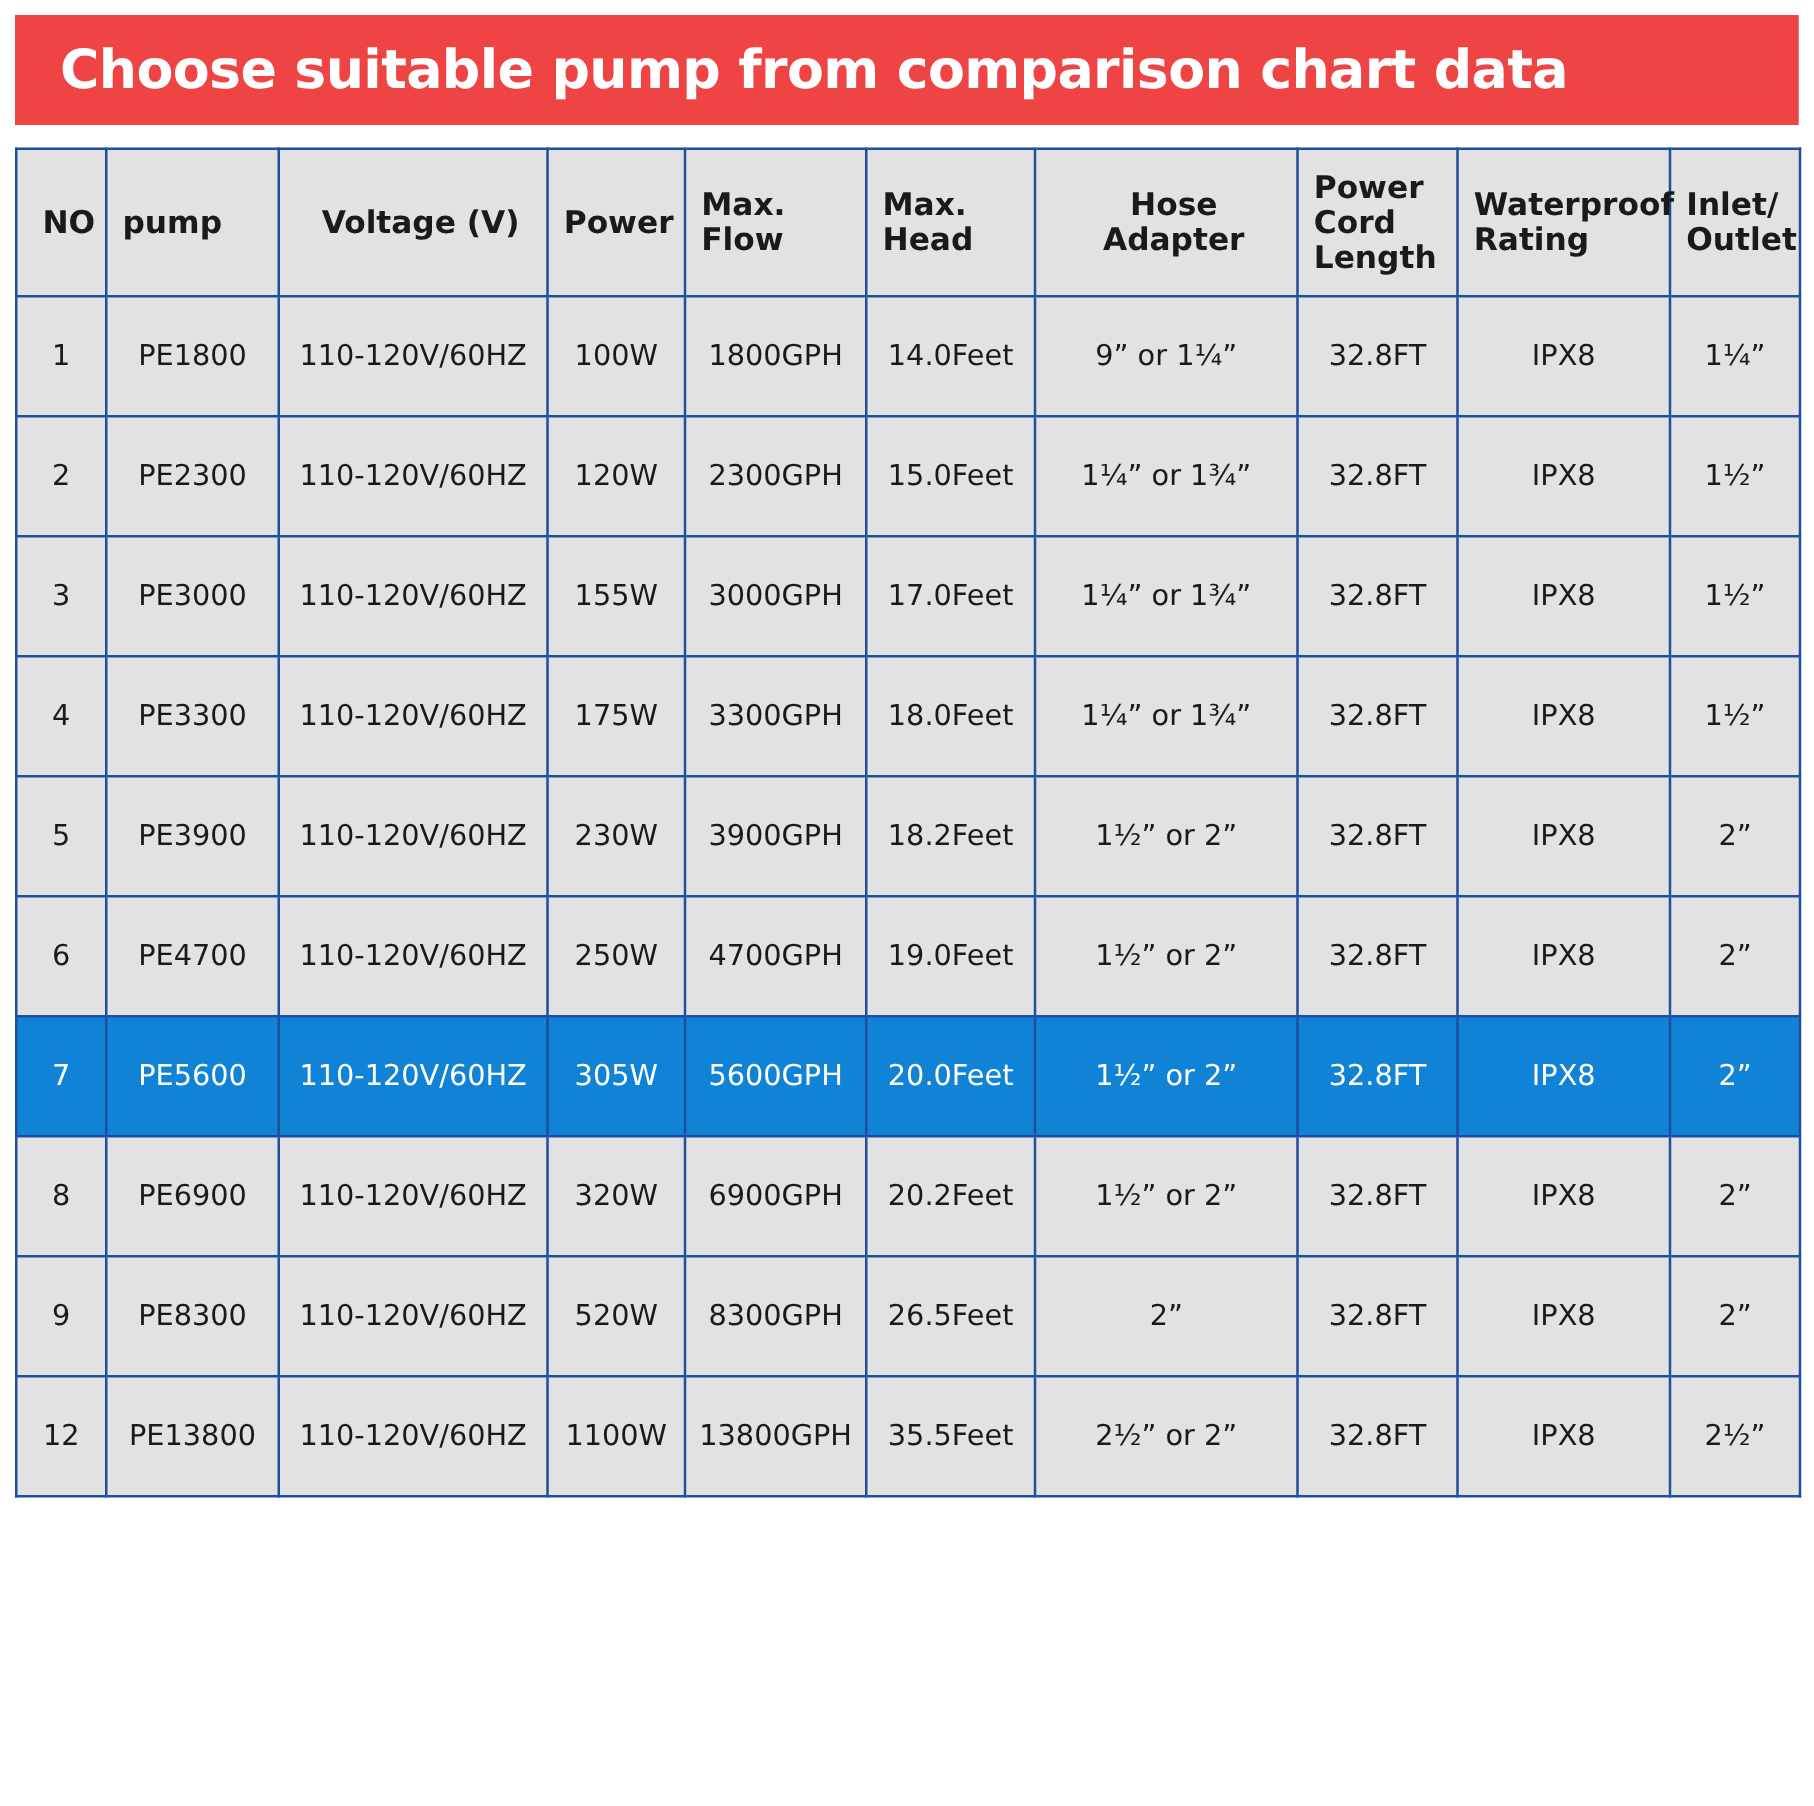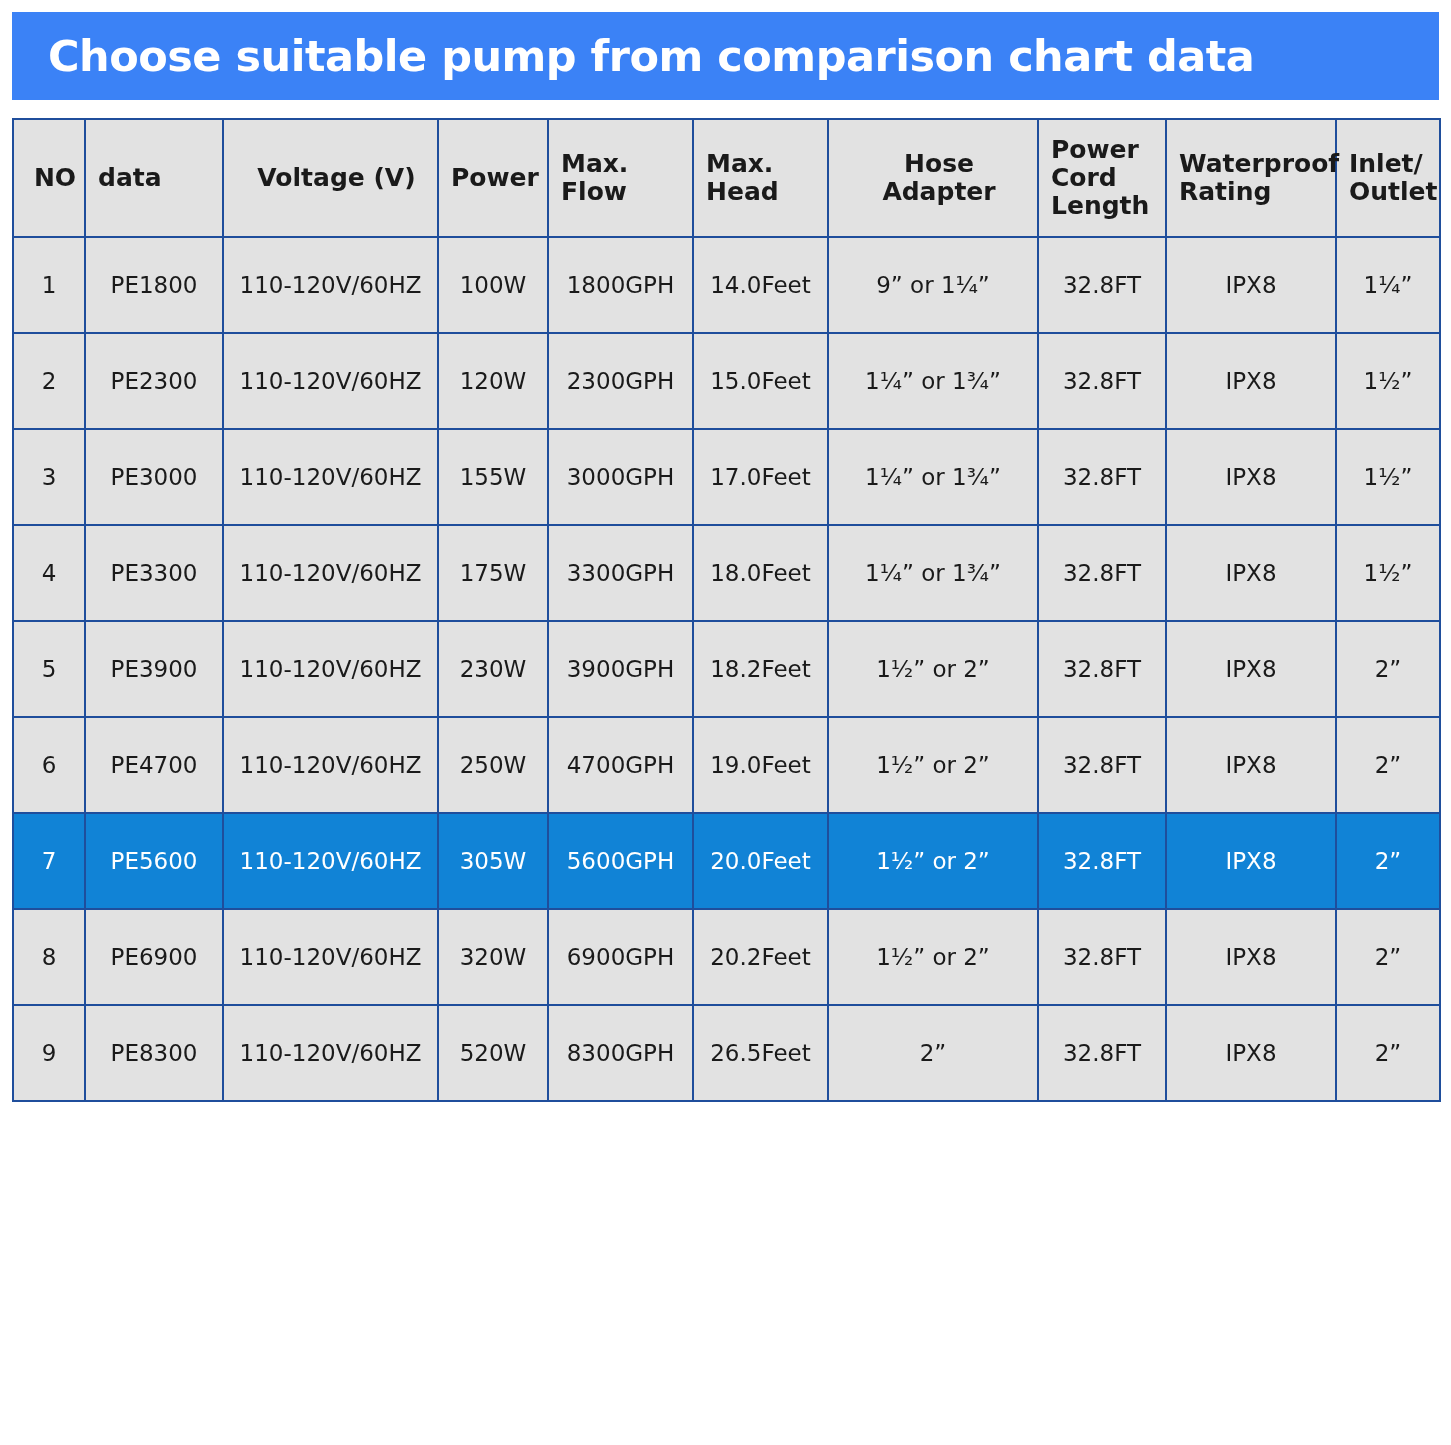--- a/index.html
+++ b/index.html
@@ -14,21 +14,21 @@
     overflow: hidden;
   }
   .page {
     position: relative;
     width: 1451px;
     height: 1445px;
     box-sizing: border-box;
     padding: 12px 12px 8px 12px;
   }
   .title-bar {
-    background: #3b82f6;
+    background: #ef4444;
     color: #ffffff;
     height: 88px;
     display: flex;
     align-items: center;
     padding-left: 36px;
     box-sizing: border-box;
   }
   .title-bar .title-text {
     font-family: "DejaVu Sans", sans-serif;
     font-weight: bold;
@@ -104,21 +104,21 @@
         <col class="c4">
       <col class="c5">
         <col class="c6">
         <col class="c7">
         <col class="c8">
         <col class="c9">
     </colgroup>
     <thead>
       <tr>
         <th class="center">NO</th>
-        <th>data</th>
+        <th>pump</th>
         <th class="center">Voltage (V)</th>
         <th>Power</th>
         <th>Max. Flow</th>
         <th>Max. Head</th>
         <th class="center">Hose Adapter</th>
         <th>Power Cord Length</th>
         <th>Waterproof Rating</th>
         <th>Inlet/ Outlet</th>
       </tr>
     </thead>
@@ -224,16 +224,28 @@
           <td>PE8300</td>
           <td>110-120V/60HZ</td>
           <td>520W</td>
           <td>8300GPH</td>
           <td>26.5Feet</td>
           <td>2”</td>
           <td>32.8FT</td>
           <td>IPX8</td>
           <td>2”</td>
         </tr>
+        <tr>
+          <td>12</td>
+          <td>PE13800</td>
+          <td>110-120V/60HZ</td>
+          <td>1100W</td>
+          <td>13800GPH</td>
+          <td>35.5Feet</td>
+          <td>2¹⁄₂” or 2”</td>
+          <td>32.8FT</td>
+          <td>IPX8</td>
+          <td>2¹⁄₂”</td>
+        </tr>
       </tbody>
   </table>
 
 </div>
 
 </body></html>

